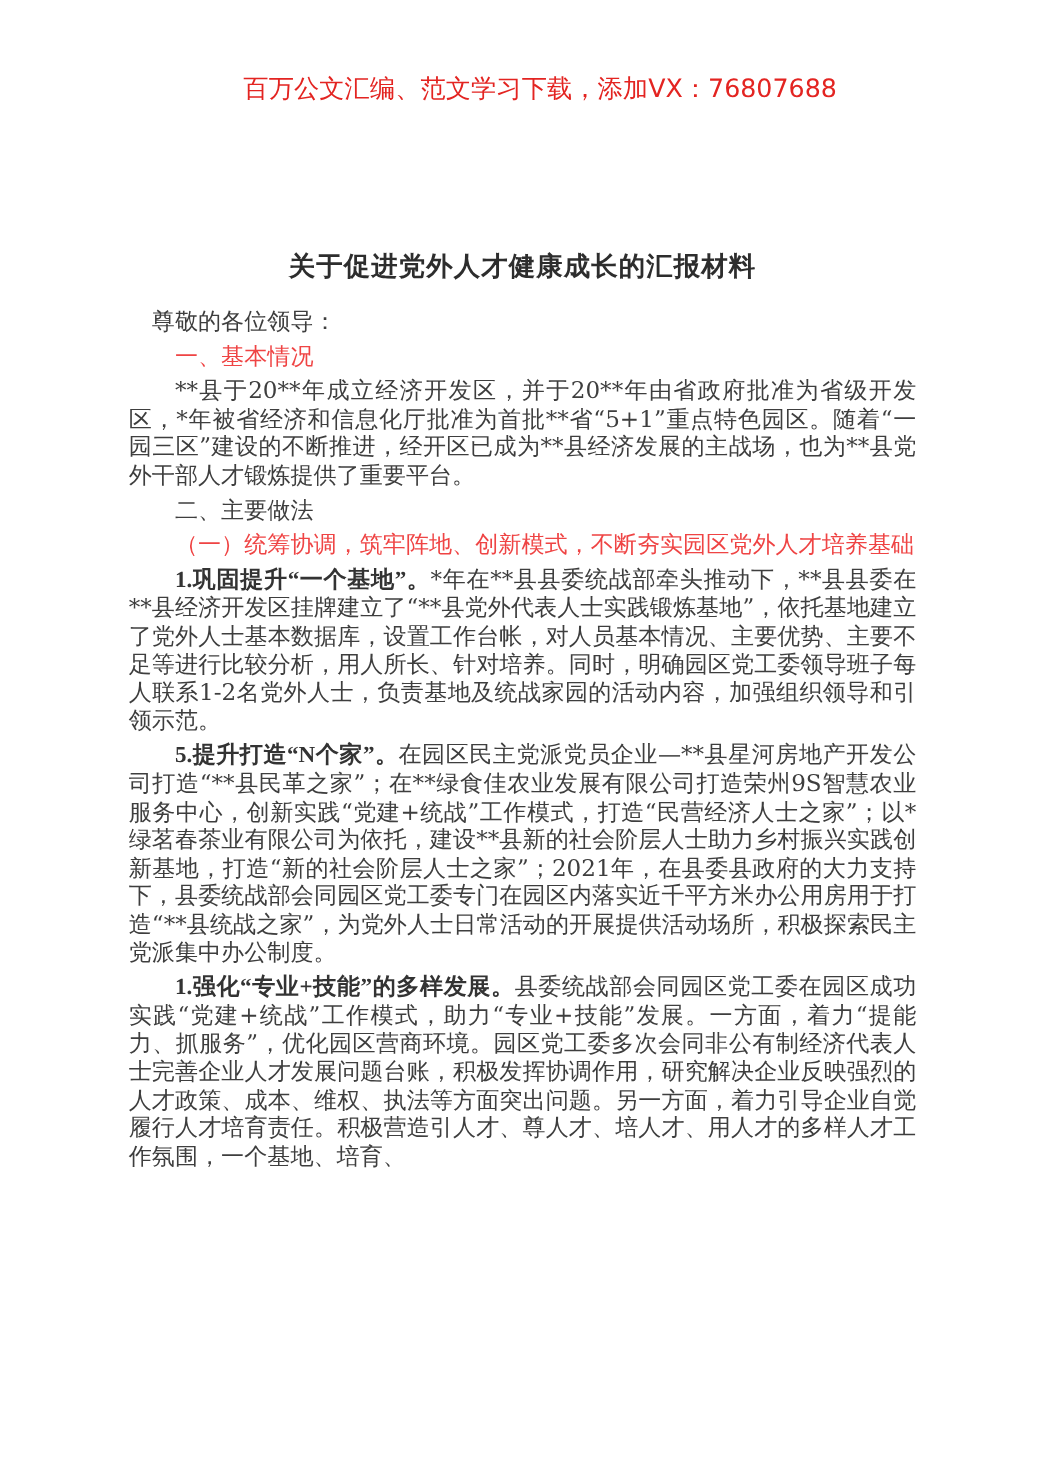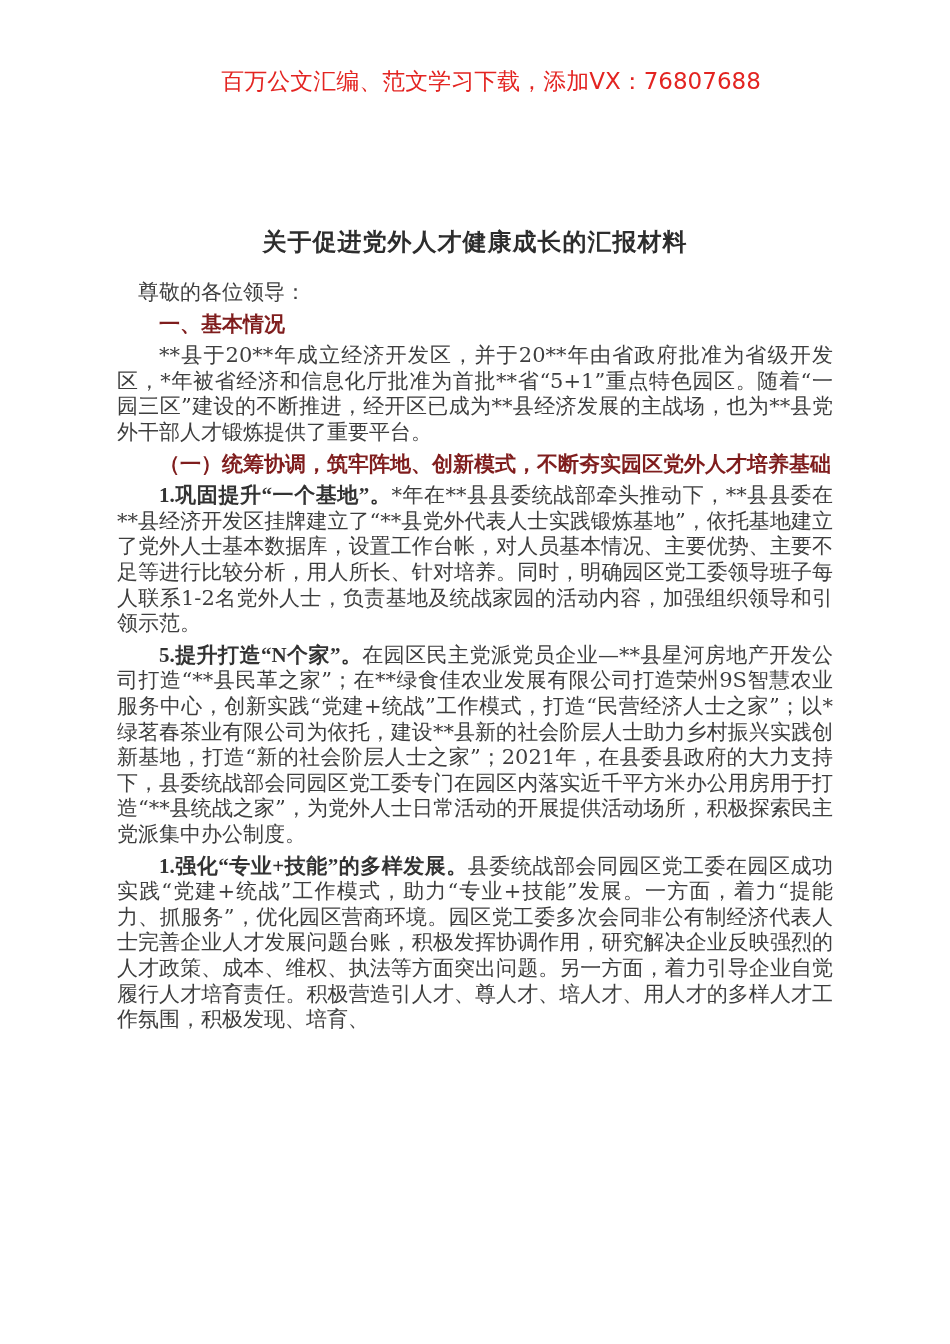--- a/index.html
+++ b/index.html
@@ -44,22 +44,22 @@
     text-align: justify;
   }
   .content p {
     margin: 6px 0 0 0;
     text-indent: 2em;
   }
   .content p:first-child { margin-top: 0; }
   p.salutation { text-indent: 1em; }
   p.heading-bold {
     font-family: "DejaVu Sans", "Liberation Sans", sans-serif;
-    font-weight: bold;
-    color: #7f1d1d;
+    font-weight: normal;
+    color: #ef4444;
   }
   p.heading-regular {
     font-family: "DejaVu Sans", "Liberation Sans", sans-serif;
     font-weight: normal;
     color: #3e3e3e;
   }
   .lead {
     font-family: Liberation Serif, serif;
     font-weight: bold;
     color: #333333;
@@ -71,18 +71,19 @@
 <div class="page">
   <div class="notice">百万公文汇编、范文学习下载，添加VX：76807688</div>
 
   <h1 class="doc-title">关于促进党外人才健康成长的汇报材料</h1>
 
   <div class="content">
     <p class="salutation">尊敬的各位领导：</p>
 
   <p class="heading-bold">一、基本情况</p>
       <p class="body-para">**县于20**年成立经济开发区，并于20**年由省政府批准为省级开发区，*年被省经济和信息化厅批准为首批**省“5+1”重点特色园区。随着“一园三区”建设的不断推进，经开区已成为**县经济发展的主战场，也为**县党外干部人才锻炼提供了重要平台。</p>
+      <p class="heading-regular">二、主要做法</p>
       <p class="heading-bold">（一）统筹协调，筑牢阵地、创新模式，不断夯实园区党外人才培养基础</p>
       <p class="body-para"><b class="lead">1.巩固提升“一个基地”。</b><span>*年在**县县委统战部牵头推动下，**县县委在**县经济开发区挂牌建立了“**县党外代表人士实践锻炼基地”，依托基地建立了党外人士基本数据库，设置工作台帐，对人员基本情况、主要优势、主要不足等进行比较分析，用人所长、针对培养。同时，明确园区党工委领导班子每人联系1-2名党外人士，负责基地及统战家园的活动内容，加强组织领导和引领示范。</span></p>
       <p class="body-para"><b class="lead">5.提升打造“N个家”。</b><span>在园区民主党派党员企业—**县星河房地产开发公司打造“**县民革之家”；在**绿食佳农业发展有限公司打造荣州9S智慧农业服务中心，创新实践“党建+统战”工作模式，打造“民营经济人士之家”；以*绿茗春茶业有限公司为依托，建设**县新的社会阶层人士助力乡村振兴实践创新基地，打造“新的社会阶层人士之家”；2021年，在县委县政府的大力支持下，县委统战部会同园区党工委专门在园区内落实近千平方米办公用房用于打造“**县统战之家”，为党外人士日常活动的开展提供活动场所，积极探索民主党派集中办公制度。</span></p>
-      <p class="body-para"><b class="lead">1.强化“专业+技能”的多样发展。</b><span>县委统战部会同园区党工委在园区成功实践“党建+统战”工作模式，助力“专业+技能”发展。一方面，着力“提能力、抓服务”，优化园区营商环境。园区党工委多次会同非公有制经济代表人士完善企业人才发展问题台账，积极发挥协调作用，研究解决企业反映强烈的人才政策、成本、维权、执法等方面突出问题。另一方面，着力引导企业自觉履行人才培育责任。积极营造引人才、尊人才、培人才、用人才的多样人才工作氛围，积极发现、培育、</span></p>
+      <p class="body-para"><b class="lead">1.强化“专业+技能”的多样发展。</b><span>县委统战部会同园区党工委在园区成功实践“党建+统战”工作模式，助力“专业+技能”发展。一方面，着力“提能力、抓服务”，优化园区营商环境。园区党工委多次会同非公有制经济代表人士完善企业人才发展问题台账，积极发挥协调作用，研究解决企业反映强烈的人才政策、成本、维权、执法等方面突出问题。另一方面，着力引导企业自觉履行人才培育责任。积极营造引人才、尊人才、培人才、用人才的多样人才工作氛围，一个基地、培育、</span></p>
     </div>
 </div>
 
 </body></html>

